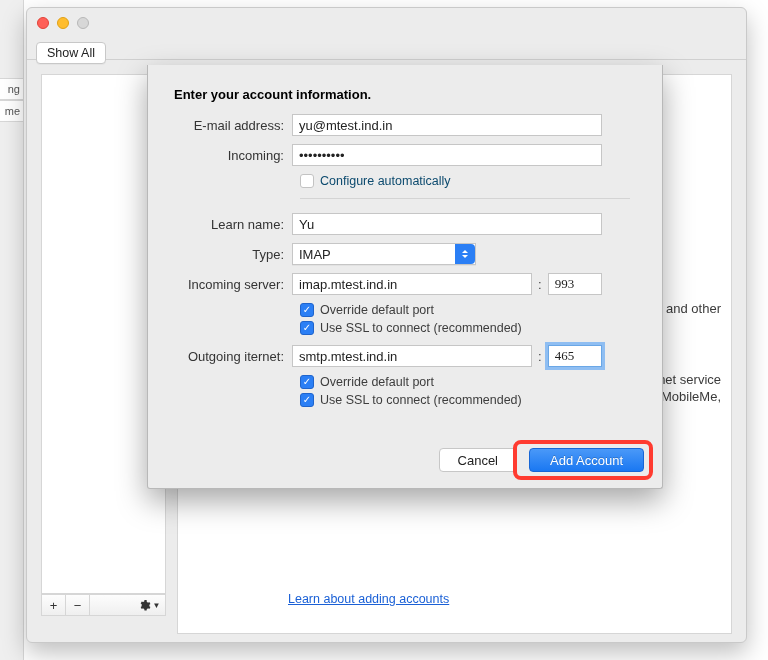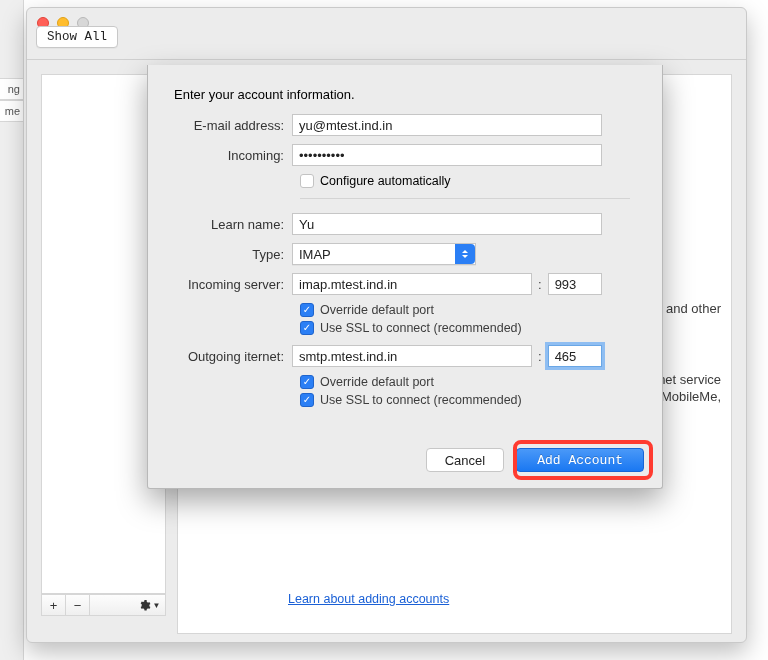--- a/index.html
+++ b/index.html
@@ -14,67 +14,67 @@
 
   
   .window { position:absolute; left:26px; top:7px; width:721px; height:636px; background:#ececec; border:1px solid #c9c9c9; border-radius:6px; box-shadow:0 10px 25px rgba(0,0,0,0.25); }
   .titlebar { position:relative; height:52px; border-bottom:1px solid #d0d0d0; }
   .traffic { position:absolute; left:10px; top:9px; display:flex; gap:8px; }
   .tl { width:12px; height:12px; border-radius:50%; }
   .tl-close { background:#ff5f57; border:1px solid #e24238; }
   .tl-min { background:#ffbd2e; border:1px solid #e1a116; }
   .tl-max { background:#d7d7d7; border:1px solid #b7b7b7; }
   .win-title { text-align:center; padding-top:7px; font-size:13px; color:#4b4b4b; }
-  .toolbar { position:absolute; left:9px; top:18px;font-family:Liberation Mono, monospace; }
+  .toolbar { position:absolute; left:9px; top:34px; }
   .btn { display:inline-flex; align-items:center; justify-content:center; background:#fff; border:1px solid #c8c8c8; border-radius:4px; height:22px; padding:0 10px; font-size:12.5px; color:#222; box-shadow:0 1px 0 rgba(0,0,0,0.03); }
 
   .content { position:relative; padding:14px; height:calc(100% - 52px); }
   .left-list { position:absolute; left:14px; top:14px; width:125px; height:520px; background:#fff; border:1px solid #d6d6d6; }
   .list-footer { position:absolute; left:14px; top:534px; width:125px; height:22px; background:linear-gradient(#fdfdfd,#efefef); border:1px solid #d6d6d6; display:flex; align-items:center; }
   .lf-cell { height:100%; display:flex; align-items:center; justify-content:center; border-right:1px solid #d6d6d6; font-size:13px; color:#333; }
   .lf-add { width:24px; }
   .lf-rem { width:24px; }
   .lf-spacer { flex:1; border-right:none; }
   .lf-gear { width:32px; border-right:none; display:flex; align-items:center; justify-content:center; gap:2px; }
   .gear-svg { width:13px; height:13px; }
 
   .right-panel { position:absolute; left:150px; top:14px; right:14px; height:560px; background:#fff; border:1px solid #d6d6d6; }
   .bg-text { position:absolute; color:#3b3b3b; font-size:13px; line-height:1.4; }
   .link { position:absolute; color:#1a60d6; font-size:12.5px; text-decoration:underline; }
 
   
   .sheet { position:absolute; left:147px; top:65px; width:516px; height:424px; background:#ececec; border:1px solid #b8b8b8; border-top:none; border-radius:0 0 3px 3px; box-shadow:0 12px 30px rgba(0,0,0,0.35); }
   .sheet-inner { padding:22px 26px 18px 26px; }
-  .sheet-title { font-weight:400; font-size:13px; margin-bottom:12px; color:#000; }
+  .sheet-title { font-weight:700; font-size:13px; margin-bottom:12px; color:#000; }
   .row { display:flex; align-items:center; margin-bottom:8px; }
   .row .lbl { width:118px; text-align:right; padding-right:8px; font-size:13px; color:#343434; }
   .row .fld { flex:1; display:flex; align-items:center; gap:6px; }
   .txt { height:22px; border:1px solid #c6c6c6; background:#fff; padding:0 6px; font-size:13px; color:#222; }
   .txt.full { width:310px; }
   .txt.server { width:240px; }
-  .txt.port { width:54px; }
+  .txt.port { width:54px;font-family:Liberation Serif, serif; }
   .txt.port.focus { outline:3px solid #8fbef2; outline-offset:0; border-color:#6aa7e6; }
   .select { position:relative; width:184px; height:22px; background:#fff; border:1px solid #c6c6c6; border-radius:0; display:flex; align-items:center; padding:0 6px; font-size:13px; box-shadow:0 1px 0 rgba(0,0,0,0.04); }
   .select .caret { position:absolute; right:0; top:0; width:20px; height:20px; background:#2b7ff5; border-radius:0 4px 4px 0; display:flex; flex-direction:column; align-items:center; justify-content:center; gap:0px; }
   .caret .tri { width:0;height:0;border-left:3.3px solid transparent;border-right:3.3px solid transparent; }
   .caret .up { border-bottom:3.3px solid #fff; margin-bottom:1px;}
   .caret .down { border-top:3.3px solid #fff; margin-top:1px;}
   .chk-row { display:flex; align-items:center; gap:6px; margin-left:126px; margin-bottom:4px; font-size:12.5px; color:#3d3d3d; }
   .chk { width:14px; height:14px; border-radius:3px; display:flex; align-items:center; justify-content:center; }
   .chk.on { background:#2b7ff5; border:1px solid #1f64cc; }
   .chk.off { background:#fff; border:1px solid #c3c3c3; }
   .chk.on::after { content:"✓"; color:#fff; font-size:10px; line-height:1; }
   .sep { height:1px; background:#d4d4d4; margin:10px 0 14px 126px; width:330px; }
   .colon { color:#444; }
 
   .sheet-buttons { position:absolute; right:18px; bottom:16px; display:flex; gap:12px; align-items:center; }
-  .btn-default { background:linear-gradient(#4a99f8,#1a78f2); color:#fff; border:1px solid #1766d6; height:24px; padding:0 20px; border-radius:4px; font-size:13px; text-shadow:0 -1px 0 rgba(0,0,0,0.2);font-family:Liberation Mono, monospace; }
+  .btn-default { background:linear-gradient(#4a99f8,#1a78f2); color:#fff; border:1px solid #1766d6; height:24px; padding:0 20px; border-radius:4px; font-size:13px; text-shadow:0 -1px 0 rgba(0,0,0,0.2); }
   .btn-normal { background:#fff; border:1px solid #c7c7c7; height:24px; padding:0 18px; border-radius:4px; font-size:13px; color:#222; }
   .highlight-box { position:absolute; border:4px solid #ff3b30; border-radius:8px; pointer-events:none; }
-  .grey-text { color:#000000; }
+  .grey-text { color:#0c4a6e; }
 </style>
 </head>
 <body>
 <div class="canvas">
 
   <div class="bg-sidebar"></div>
   <div class="bg-row bg-row1">ng</div>
   <div class="bg-row bg-row2">me</div>
 
   <div class="window">

